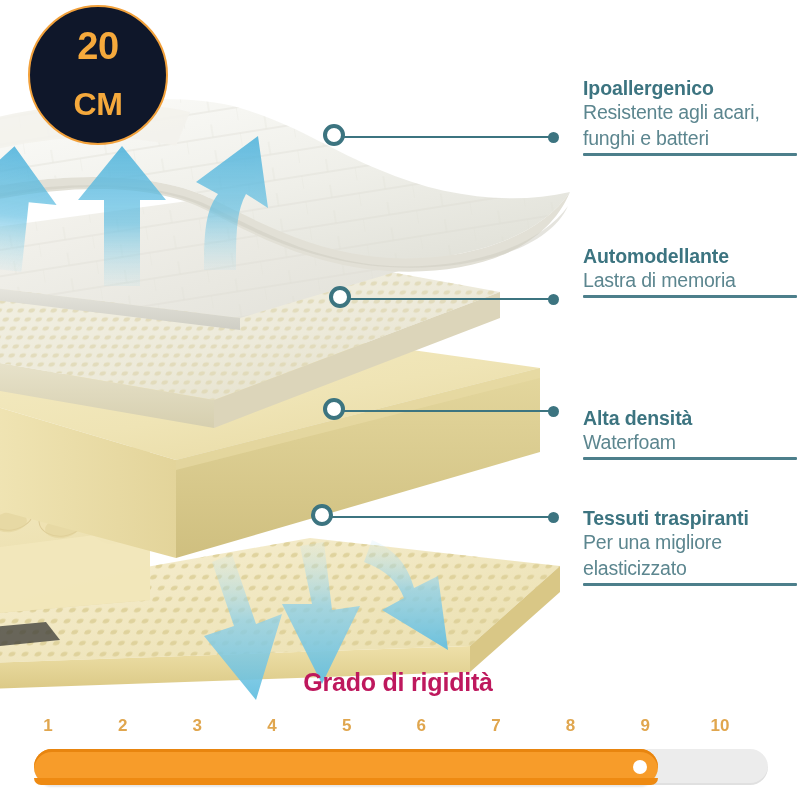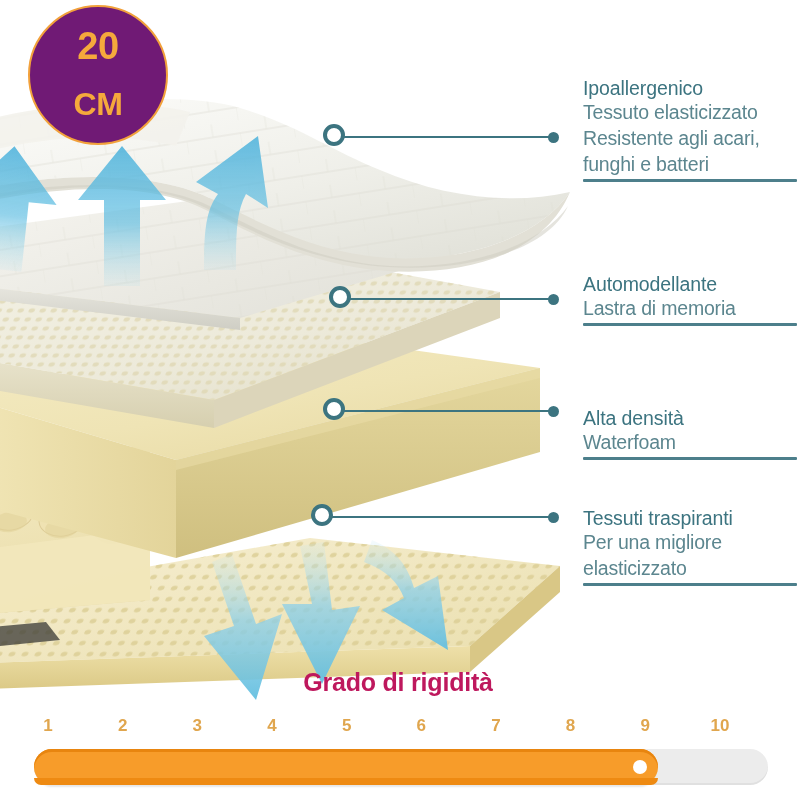--- a/index.html
+++ b/index.html
@@ -32,21 +32,21 @@
 
   
   .badge {
     position: absolute;
     left: 28px;
     top: 5px;
     width: 140px;
     height: 140px;
     border-radius: 50%;
     border: 2.5px solid #F2A13B;
-    background: #701a75;
+    background: #0f172a;
     display: flex;
     flex-direction: column;
     align-items: center;
     justify-content: center;
     box-sizing: border-box;
   }
   .badge-num {
     color: #F5A93C;
     font-weight: bold;
     font-size: 38px;
@@ -62,21 +62,21 @@
     margin-top: 24px;
   }
 
   
   .callout {
     position: absolute;
     width: 232px;
   }
   .callout-title {
     color: #3C7480;
-    font-weight: normal;
+    font-weight: bold;
     font-size: 19.5px;
     line-height: 1.25;
     letter-spacing: -0.1px;
     white-space: nowrap;
   }
   .callout-desc {
     color: #5C868F;
     font-size: 19.5px;
     line-height: 1.33;
     letter-spacing: -0.2px;
@@ -367,33 +367,32 @@
   </div>
 
   <div class="connector" style="left:323px; top:124px; width:236px;">
     <span class="line"></span>
     <span class="ring"></span>
     <span class="dot"></span>
   </div>
 
   <div class="callout" style="left:583px; top:76px; width:214px;">
     <div class="callout-title">Ipoallergenico</div>
-    <div class="callout-desc">Tessuto elasticizzato</div>
     <div class="callout-desc">Resistente agli acari,</div>
     <div class="callout-desc">funghi e batteri</div>
     <div class="callout-rule"></div>
   </div>
 
   <div class="connector" style="left:329px; top:286px; width:230px;">
     <span class="line"></span>
     <span class="ring"></span>
     <span class="dot"></span>
   </div>
 
-  <div class="callout" style="left:583px; top:272px; width:214px;">
+  <div class="callout" style="left:583px; top:244px; width:214px;">
     <div class="callout-title">Automodellante</div>
     <div class="callout-desc">Lastra di memoria</div>
     <div class="callout-rule"></div>
   </div>
 
   <div class="connector" style="left:323px; top:398px; width:236px;">
     <span class="line"></span>
     <span class="ring"></span>
     <span class="dot"></span>
   </div>

